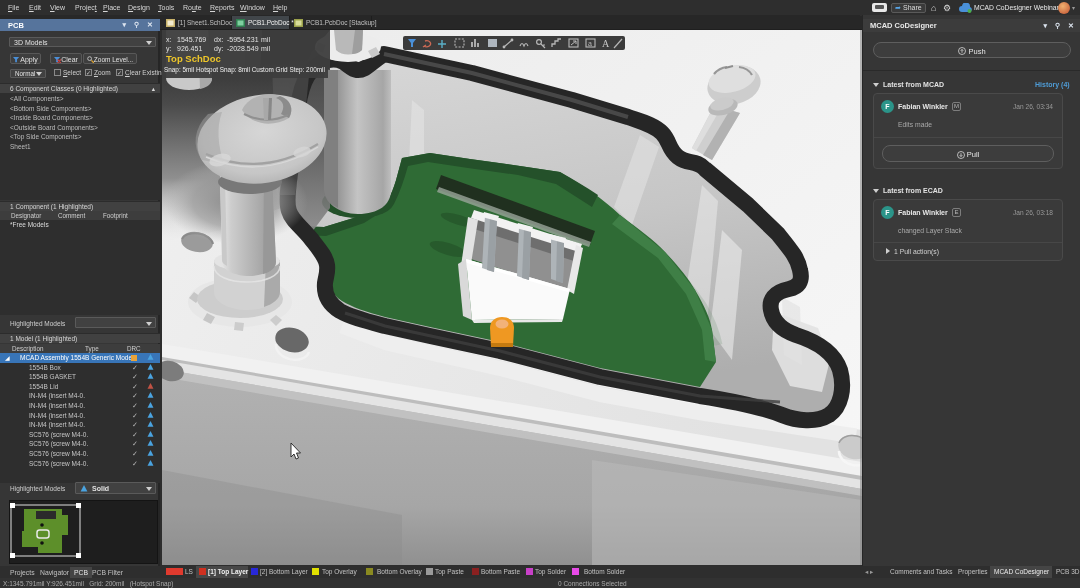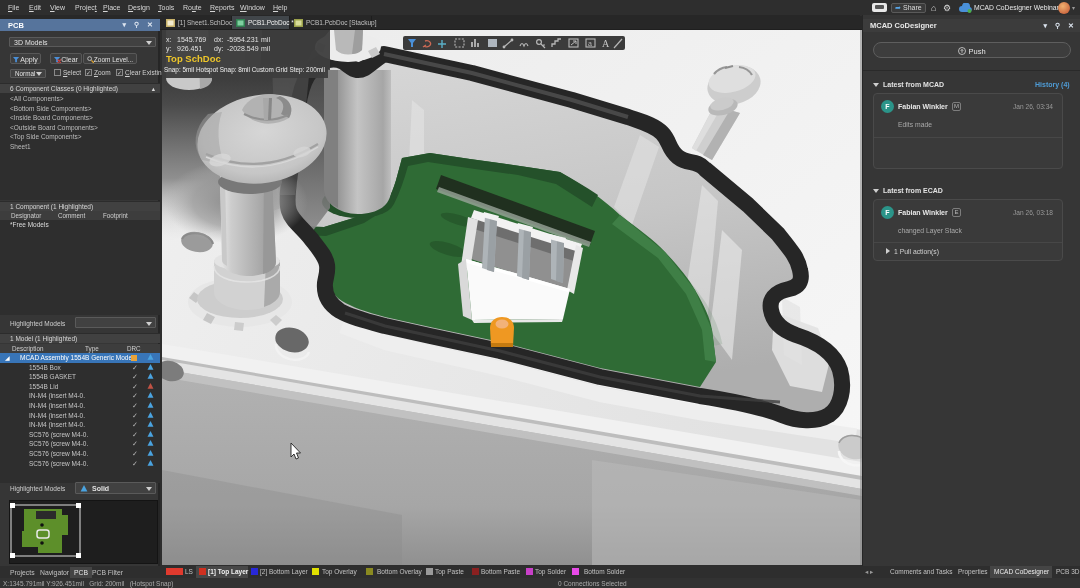--- a/index.html
+++ b/index.html
@@ -529,20 +529,26 @@
     <div style="position:absolute;left:0;top:55px;width:218px;height:1px;background:#2a2a2a;"></div>
     <div class="sech" style="left:10px;top:66px;"><span class="tri-d" style="margin-right:4px;"></span>Latest from MCAD</div>
     <div class="sech" style="left:172px;top:66px;color:#4f9cd6;font-weight:bold;">History (4)</div>
     <div class="card" style="top:78px;height:76px;">
       <div class="avatar" style="left:7px;top:6px;">F</div>
       <div class="cname" style="left:24px;top:9px;">Fabian Winkler</div>
       <div class="ltag" style="left:78px;top:8px;">M</div>
       <div class="cdate" style="top:9px;">Jan 26, 03:34</div>
       <div class="cmsg" style="left:24px;top:27px;">Edits made</div>
       <div style="position:absolute;left:0;top:43px;width:100%;height:1px;background:#474747;"></div>
+      <div class="rbtn" style="left:8px;top:51px;width:172px;height:17px;padding-top:4px;">
+        <svg style="vertical-align:-1.5px" width="8" height="8" viewBox="0 0 8 8">
+            <circle cx="4" cy="4" r="3.5" fill="none" stroke="#d8d8d8" stroke-width="0.8"></circle>
+            <path d="M4,2.2 L4,5.4 M2.7,4.2 L4,5.6 L5.3,4.2" stroke="#d8d8d8" stroke-width="0.8" fill="none"></path>
+          </svg>
+        Pull</div>
     </div>
     <div class="sech" style="left:10px;top:172px;"><span class="tri-d" style="margin-right:4px;"></span>Latest from ECAD</div>
     <div class="card" style="top:184px;height:62px;">
       <div class="avatar" style="left:7px;top:6px;">F</div>
       <div class="cname" style="left:24px;top:9px;">Fabian Winkler</div>
       <div class="ltag" style="left:78px;top:8px;">E</div>
       <div class="cdate" style="top:9px;">Jan 26, 03:18</div>
       <div class="cmsg" style="left:24px;top:27px;">changed Layer Stack</div>
       <div style="position:absolute;left:0;top:42px;width:100%;height:1px;background:#474747;"></div>
       <div class="cmsg" style="left:12px;top:48px;color:#d2d2d2;"><span class="tri-r" style="margin-right:4px;"></span>1 Pull action(s)</div>

